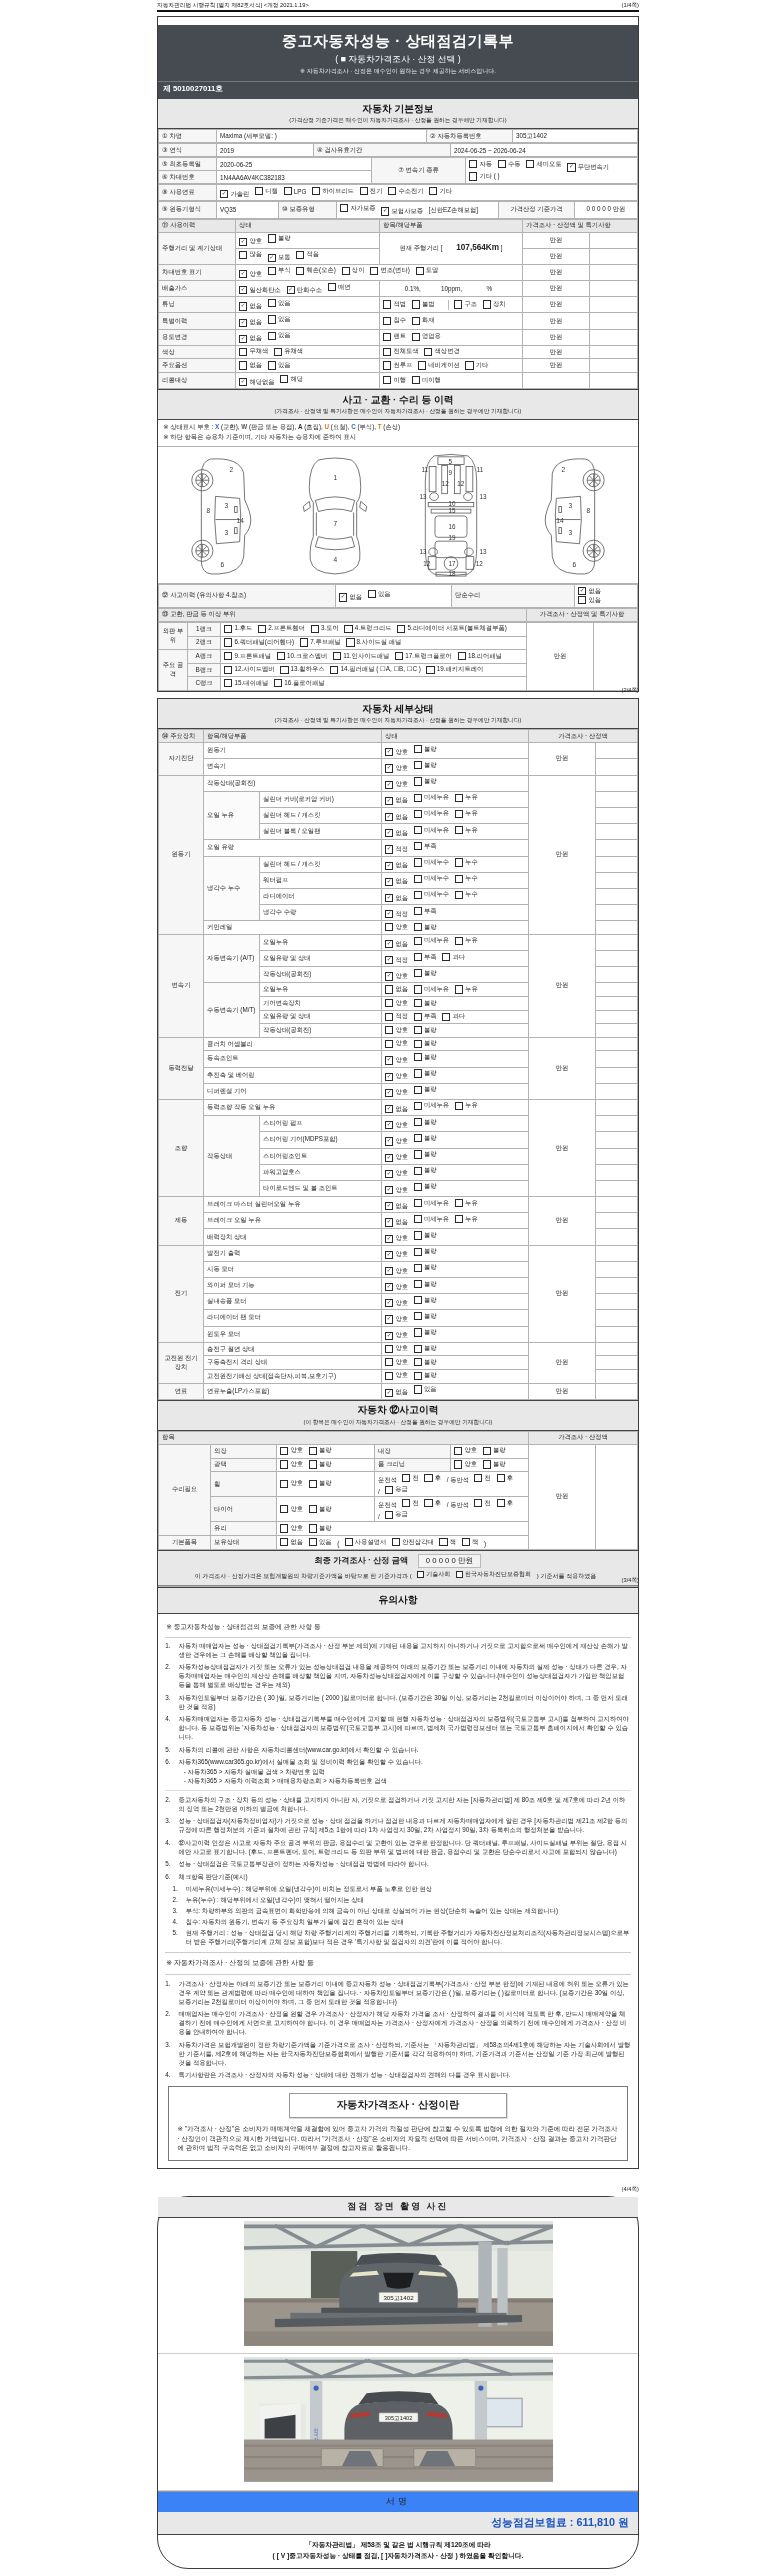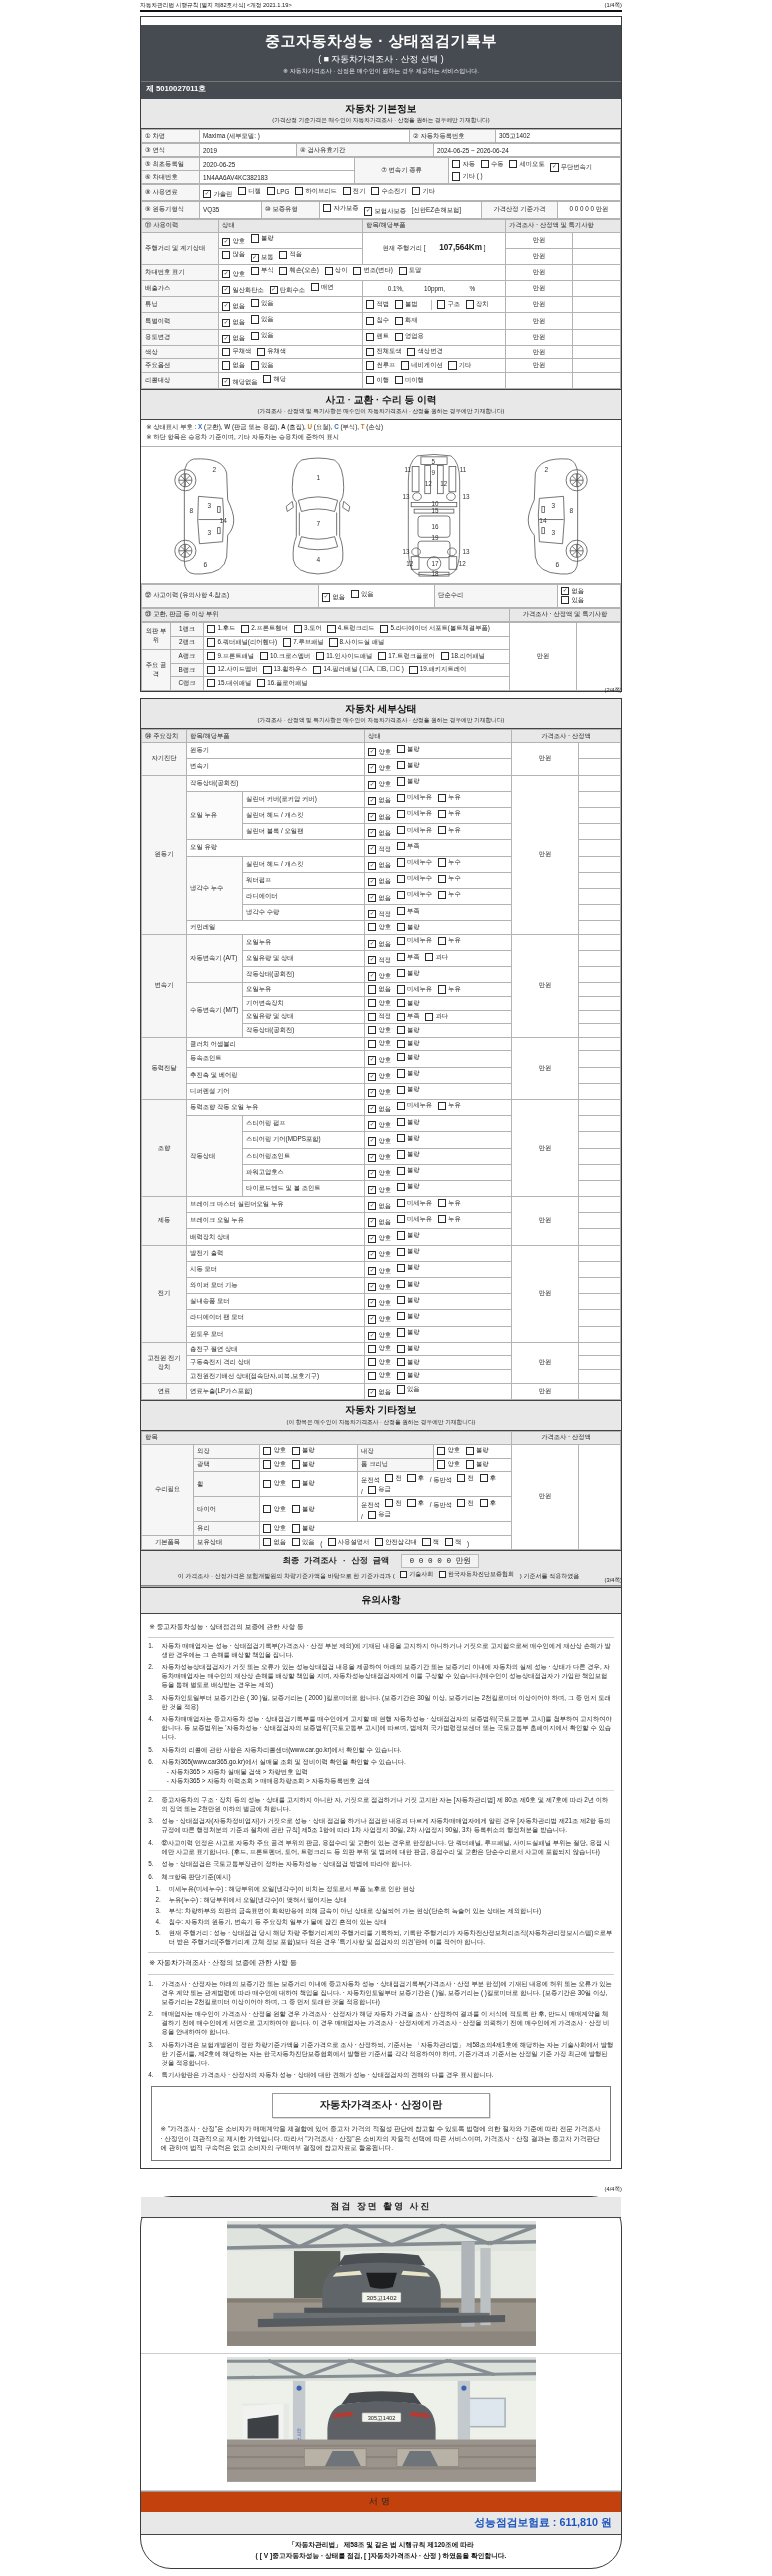--- a/index.html
+++ b/index.html
@@ -1,17 +1,17 @@
 <!DOCTYPE html>
 <html style="font-size:8.2px"><head>
 <meta charset="utf-8">
 <style>
   html,body{margin:0;padding:0;width:773px;height:2576px;overflow:hidden;background:#fff;
     font-family:"Liberation Sans","DejaVu Sans",sans-serif;color:#222;}
-  #doc{position:absolute;left:140px;top:0;width:482px;height:1968px;}
+  #doc{position:absolute;left:157px;top:0;width:482px;height:1968px;}
   .topbar{position:absolute;top:1.5px;left:0;width:100%;font-size:5.7px;color:#111;}
   .topbar .r{float:right;}
   .rule{position:absolute;top:10.3px;left:0;width:100%;height:1.5px;background:#111;}
   .pageblock{position:absolute;left:0;width:480px;border:1px solid #3c3c3c;background:#fff;}
   .marker{position:absolute;right:0;font-size:5.7px;color:#222;}
   
   .dark{background:#464b51;color:#fff;text-align:center;padding-bottom:4.1px;}
   .dark .slit{height:2.6px;background:#fff;margin-top:6.2px;}
   .dark h1{font-size:15px;margin:7.2px 0 2.1px;font-weight:bold;letter-spacing:0.5px;}
   .dark .sel{font-size:8.8px;margin:1px 13px;}
@@ -54,28 +54,28 @@
   .nnum{width:13.4px;flex:none;}
   .ntext{flex:1;}
   .nsubs{margin:1px 0 0 5.2px;}
   .nsubwrap{display:flex;font-size:6.3px;line-height:1.42;margin:2.1px 0 2.1px 7.2px;}
   .intro2{font-size:7px;padding:5.2px 1px;border-top:0.5px solid #ccc;border-bottom:0.5px solid #ccc;margin:5.2px 0;}
   .defbox{border:0.5px solid #777;margin:6.2px 3.1px 3.1px;padding:6.2px 8.2px 7.2px;}
   .defbox .t{border:0.5px solid #999;width:216px;margin:0 auto 6.2px;text-align:center;font-size:10.3px;font-weight:bold;padding:4.1px 0;box-shadow:0.5px 0.5px 0 #bbb;}
   .defbox .b{font-size:6.5px;line-height:1.5;}
   
   .finband{background:#e8e8e8;border-top:1px solid #444;border-bottom:0.5px solid #888;text-align:center;padding:3.1px 0 3.6px;}
-  .finband .row1{font-size:8.2px;font-weight:bold;font-family:Liberation Mono, monospace;}
+  .finband .row1{font-size:8.2px;font-weight:bold;}
   .finband .val{display:inline-block;background:#f3f3f3;border:0.5px solid #bbb;padding:1px 7.2px;margin-left:7.2px;font-weight:normal;font-size:7.7px;}
   .finband .row2{font-size:6px;margin-top:2.6px;}
   .finband .row2 .cb{width:5.2px;height:5.2px;}
   
   .photoband{background:#e8e8e8;border-bottom:1px solid #444;text-align:center;padding:4.1px 0;font-size:8.8px;font-weight:bold;letter-spacing:2.1px;}
   .photorow{height:130px;text-align:center;padding:2.6px 0;border-bottom:0.5px solid #ccc;}
-  .signband{background:#c2410c;border-top:0.5px solid #999;text-align:center;font-size:8.8px;padding:4.1px 0;letter-spacing:3.1px;}
+  .signband{background:#3b82f6;border-top:0.5px solid #999;text-align:center;font-size:8.8px;padding:4.1px 0;letter-spacing:3.1px;}
   .feerow{text-align:right;padding:4.1px 9.3px;font-size:10.8px;font-weight:bold;color:#1d55c0;background:#e8e8e8;}
   .footr{border-top:1px solid #444;text-align:center;font-size:6.7px;padding:5.2px 0 6.2px;line-height:1.6;font-weight:bold;color:#111;}
   .photo-svg{background:#ddd;}
 </style>
 </head>
 <body>
 
 <div id="doc">
 
   <div class="topbar">
@@ -1243,21 +1243,21 @@
                 <span class="cb"></span>
                 <span class="ol">있음</span>
               </span></td>
             <td class="pcell" rowspan="1">만원</td>
             <td class="xcell"></td>
           </tr>
         </tbody>
     </table>
 
     <div class="band">
-      <h2>자동차 기타정보</h2>
+      <h2>자동차 ⑫사고이력</h2>
       <div class="sub">(이 항목은 매수인이 자동차가격조사 · 산정을 원하는 경우에만 기재합니다)</div>
     </div>
     <table class="frm">
       <colgroup>
           <col style="width:52px">
           <col style="width:66px">
           <col style="width:98px">
           <col style="width:76px">
           <col style="width:78px">
           <col style="width:67px">

